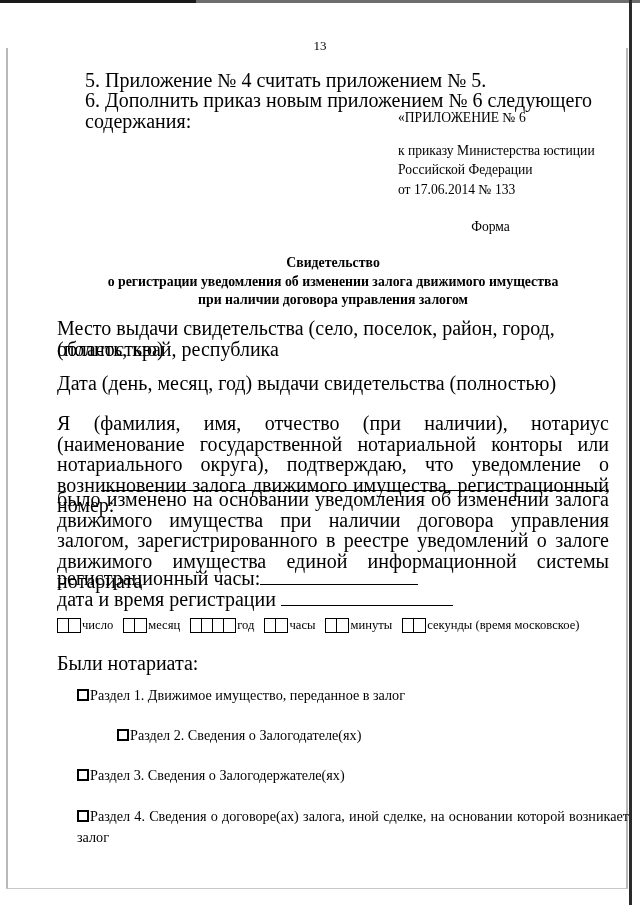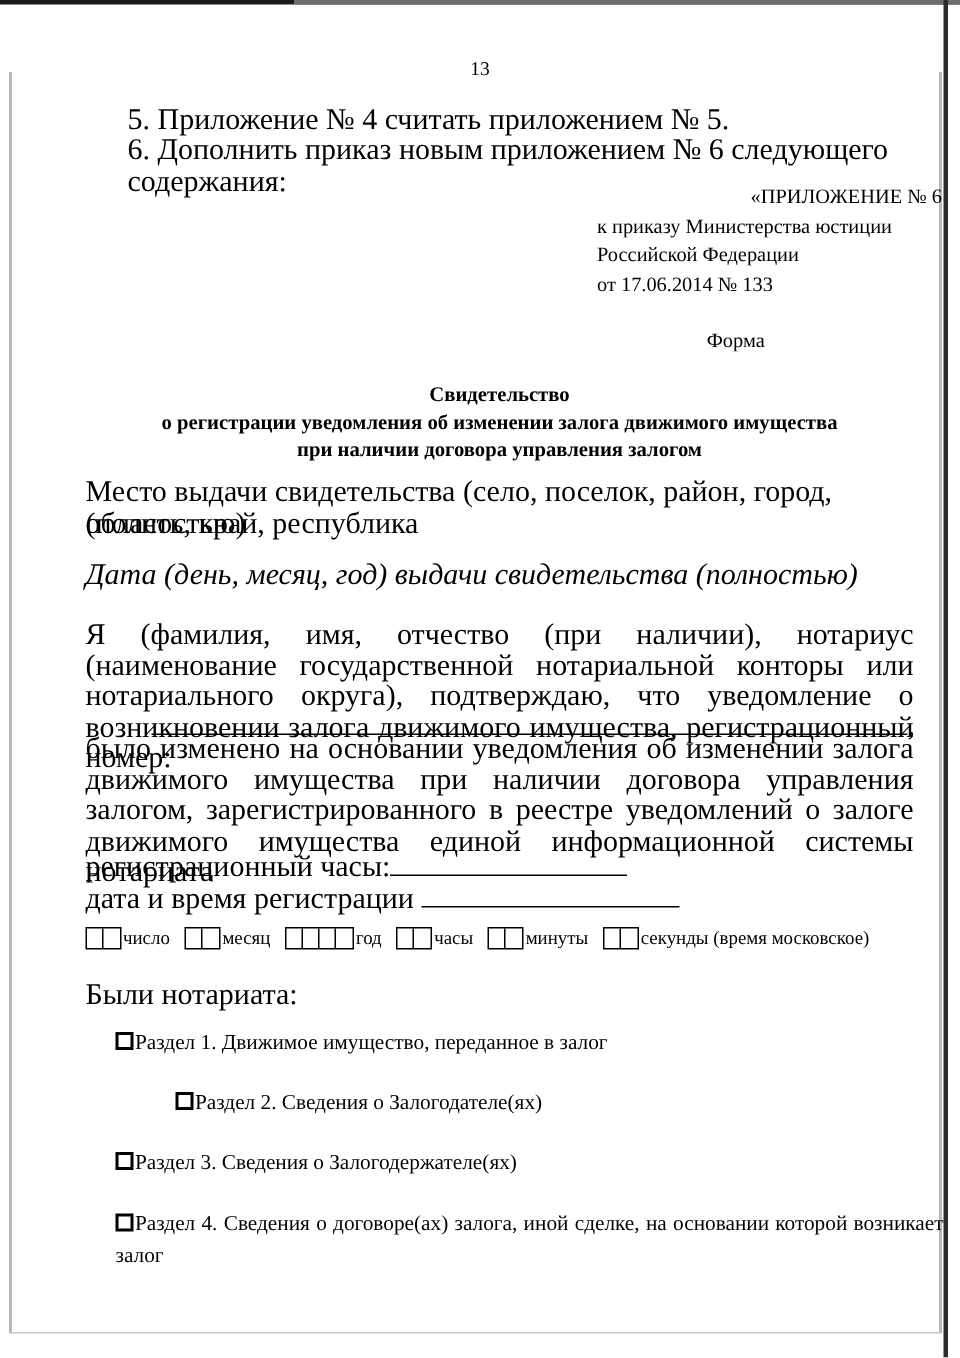--- a/index.html
+++ b/index.html
@@ -162,35 +162,35 @@
 <div id="page-frame"></div>
 <div id="page-frame-right-dark"></div>
 
 <div id="content">
 
   <div class="pageno">13</div>
 
   <div class="blk body-text" style="left:85px; top:70px; width:500px;">5. Приложение № 4 считать приложением № 5.</div>
   <div class="blk body-text" style="left:85px; top:90px; width:520px;">6. Дополнить приказ новым приложением № 6 следующего содержания:</div>
 
-  <div class="blk right-block" style="left:398px; top:121px; width:230px;text-align:right;">«ПРИЛОЖЕНИЕ № 6</div>
+  <div class="blk right-block" style="left:398px; top:108px; width:230px;">«ПРИЛОЖЕНИЕ № 6</div>
   <div class="blk right-block" style="left:398px; top:141px; width:230px;">к приказу Министерства юстиции</div>
   <div class="blk right-block" style="left:398px; top:160px; width:230px;">Российской Федерации</div>
   <div class="blk right-block" style="left:398px; top:180px; width:230px;">от 17.06.2014 № 133</div>
 
   <div class="blk right-block" style="left:398px; top:217px; width:185px; text-align:center;">Форма</div>
 
   <div class="blk title-block" style="left:57px; top:253px; width:552px;">Свидетельство</div>
   <div class="blk title-block" style="left:57px; top:272px; width:552px;">о регистрации уведомления об изменении залога движимого имущества</div>
   <div class="blk title-block" style="left:57px; top:290px; width:552px;">при наличии договора управления залогом</div>
 
   <div class="blk body-text" style="left:57px; top:318px; width:560px;">Место выдачи свидетельства (село, поселок, район, город, область, край, республика</div>
   <div class="blk body-text" style="left:57px; top:339px; width:300px;">(полностью)</div>
 
-  <div class="blk body-text" style="left:57px; top:373px; width:520px;font-style:italic;">Дата (день, месяц, год) выдачи свидетельства (полностью)</div>
+  <div class="blk body-text" style="left:57px; top:373px; width:520px;">Дата (день, месяц, год) выдачи свидетельства (полностью)</div>
 
   <div class="blk body-text justify" style="left:57px; top:413px; width:552px;">
     <span>Я (фамилия, имя, отчество (при наличии), нотариус (наименование государственной нотариальной конторы или нотариального округа), подтверждаю, что уведомление о возникновении залога движимого имущества, регистрационный номер:</span>
   </div>
 
   <div class="blk body-text" style="left:101px; top:474px; width:520px;">
     <span class="uline" style="width:504px;"></span><span>,</span>
   </div>
 
   <div class="blk body-text justify" style="left:57px; top:489px; width:552px;">

